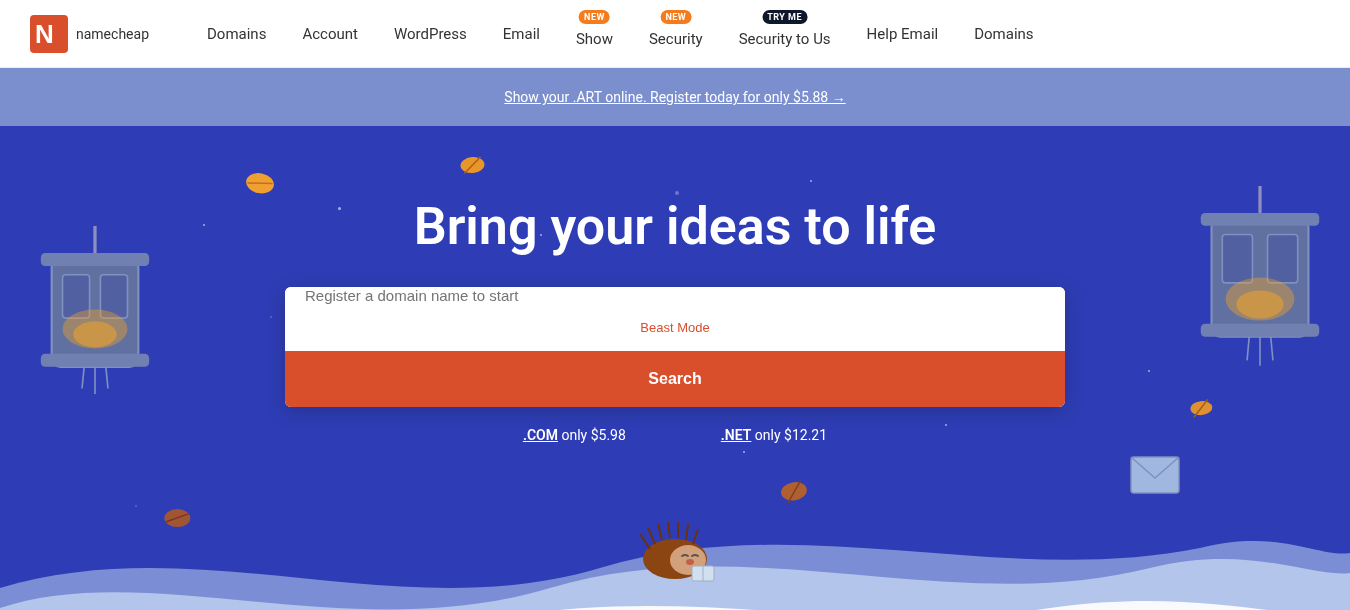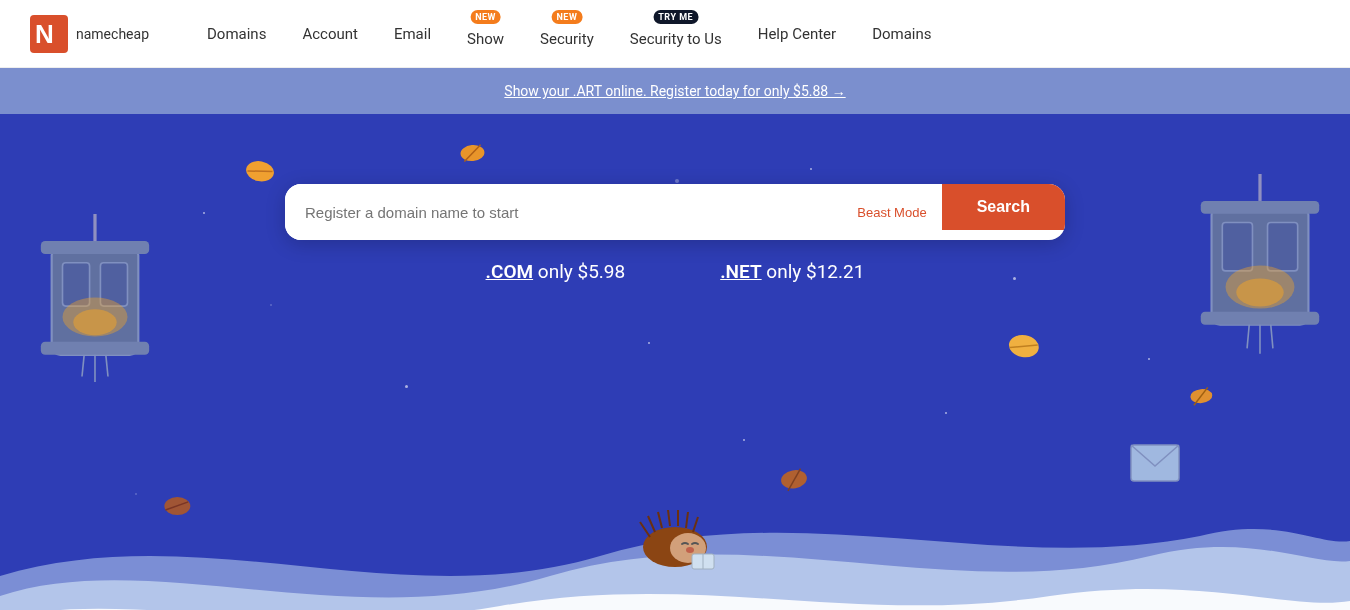--- a/index.html
+++ b/index.html
@@ -66,21 +66,21 @@
       white-space: nowrap;
     }
     .badge-tryme {
       background: #0f172a;
     }
 
     
     .promo-banner {
       background: #7b8fce;
       text-align: center;
-      padding: 15px;
+      padding: 21px;
       font-size: 14px;
     }
     .promo-banner a {
       color: white;
       text-decoration: underline;
     }
 
     
     .hero {
       background: #2e3db5;
@@ -162,26 +162,27 @@
     }
     .tab-btn.inactive {
       background: transparent;
       color: white;
     }
 
     .search-container {
       display: flex;
       width: 780px;
       background: white;
-      border-radius: 16px;
+      border-radius: 6px;
       overflow: hidden;
       position: relative;
       z-index: 5;
       margin-bottom: 20px;
       box-shadow: 0 4px 20px rgba(0,0,0,0.2);
+      flex-direction: column;
     }
     .search-input {
       flex: 1;
       border: none;
       outline: none;
       padding: 0 20px;
       font-size: 15px;
       color: #999;
       height: 56px;
     }
@@ -196,31 +197,31 @@
       font-weight: 500;
     }
     .search-btn {
       background: #d94f2b;
       color: white;
       border: none;
       padding: 0 35px;
       font-size: 16px;
       font-weight: 600;
       cursor: pointer;
-      height: 46px;
+      height: 56px;
       white-space: nowrap;
     }
 
     .pricing-links {
       display: flex;
       gap: 95px;
       position: relative;
       z-index: 5;
       color: white;
-      font-size: 19px;
+      font-size: 14px;
     }
     .pricing-links a {
       color: white;
       text-decoration: underline;
       font-weight: 600;
     }
 
     
     .lantern-left {
       left: 30px;
@@ -263,36 +264,39 @@
     <span class="logo-text">namecheap</span>
   </a>
   <ul class="nav-links">
     <li>
       <a href="#">Domains</a>
     </li>
     <li>
       <a href="#">Account</a>
     </li>
     <li>
+      <a href="#">WordPress</a>
+    </li>
+    <li>
       <a href="#">Email</a>
     </li>
     <li style="padding-top:10px;">
       <span class="badge">NEW</span>
       <a href="#">Show</a>
     </li>
     <li style="padding-top:10px;">
       <span class="badge">NEW</span>
       <a href="#">Security</a>
     </li>
     <li style="padding-top:10px;">
       <span class="badge badge-tryme">TRY ME</span>
       <a href="#">Security to Us</a>
     </li>
     <li>
-      <a href="#">Help Center</a>
+      <a href="#">Help Email</a>
     </li>
     <li>
       <a href="#">Domains</a>
     </li>
   </ul>
 </nav>
 
 <div class="promo-banner">
   <a href="#">Show your .ART online. Register today for only $5.88 →</a>
 </div>
@@ -388,20 +392,21 @@
       </svg>
   </div>
 
   <div class="envelope">
     <svg width="50" height="38" viewBox="0 0 50 38" xmlns="http://www.w3.org/2000/svg">
       <rect x="1" y="1" width="48" height="36" rx="3" fill="#a0b8e0" stroke="#8090c0" stroke-width="1.5"></rect>
       <polyline points="1,1 25,22 49,1" fill="none" stroke="#8090c0" stroke-width="1.5"></polyline>
     </svg>
   </div>
 
+  <h1 class="hero-title">Bring your ideas to life</h1>
 
 
   <div class="search-container">
     <input class="search-input" type="text" placeholder="Register a domain name to start" style="">
     <button class="beast-mode-btn">Beast Mode</button>
     <button class="search-btn">Search</button>
   </div>
 
   <div class="pricing-links">
     <span>

